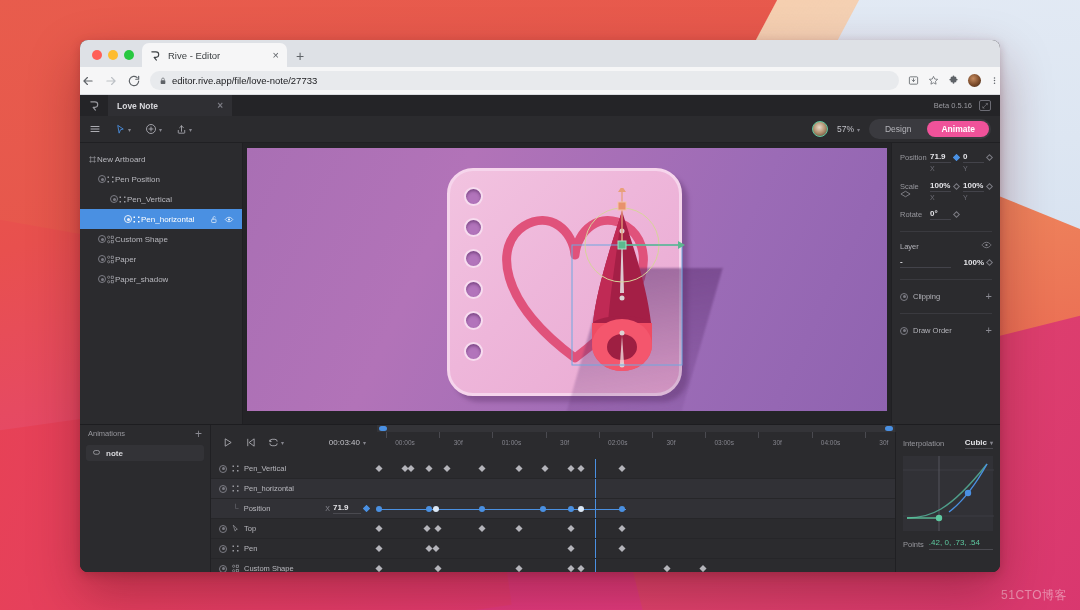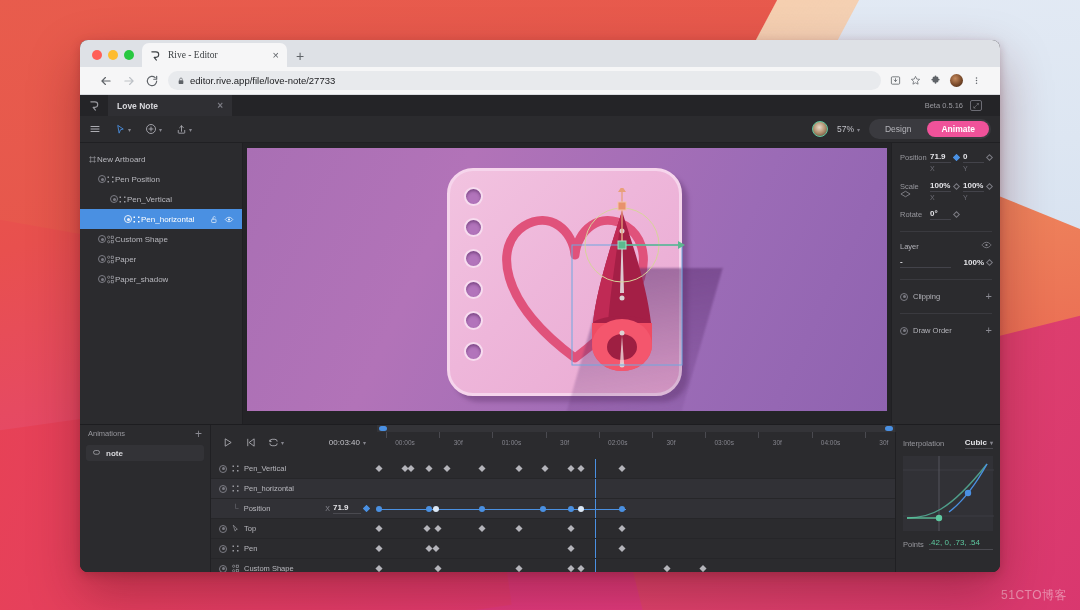--- a/index.html
+++ b/index.html
@@ -67,28 +67,28 @@
   }
   .traffic { display: flex; align-items: center; gap: 6px; padding: 0 8px 7px 2px; }
   .dot { width: 10px; height: 10px; border-radius: 50%; }
   .dot.r { background: #ff5f57; } .dot.y { background: #febc2e; } .dot.g { background: #28c840; }
   .tab {
     display: flex; align-items: center; gap: 7px;
     height: 24px; width: 145px; padding: 0 8px;
     background: #f6f6f7; border-radius: 7px 7px 0 0; font-size: 9.5px; color: #3c4043;
   }
   .tab-fav { width: 11px; height: 11px; flex: 0 0 11px; }
-  .tab-title { flex: 1; white-space: nowrap; overflow: hidden; text-overflow: ellipsis; font-family: Liberation Serif, serif; }
+  .tab-title { flex: 1; white-space: nowrap; overflow: hidden; text-overflow: ellipsis; }
   .tab-close { font-size: 11px; color: #5f6368; line-height: 1; }
   .newtab { font-size: 14px; color: #5f6368; padding: 0 9px 4px; line-height: 1; }
 
   
   .navbar {
     height: 28px; background: #f6f6f7; display: flex; align-items: center;
-    gap: 9px; padding: 0 19px; border-bottom: 1px solid #dadce0;
+    gap: 9px; padding: 0 1px; border-bottom: 1px solid #dadce0;
   }
   .navicon { width: 14px; height: 14px; color: #5f6368; flex: 0 0 auto; }
   .omnibox {
     flex: 1; height: 19px; background: #e8eaed; border-radius: 10px;
     display: flex; align-items: center; gap: 5px; padding: 0 9px;
     font-size: 9.5px; color: #202124;
   }
   .navright { display: flex; align-items: center; gap: 9px; }
   .profile-pic {
     width: 13px; height: 13px; border-radius: 50%;
@@ -106,21 +106,21 @@
     color: #9a9aa0;
   }
   .file-tab {
     width: 124px; background: #2f2f33; display: flex; align-items: center;
     padding: 0 9px; font-size: 8.5px; color: #d8d8dc; font-weight: bold;
   }
   .file-tab-title { flex: 1; }
   .file-tab-close { color: #7d7d85; font-size: 10px; }
   .beta-area {
     margin-left: auto; display: flex; align-items: center; gap: 7px;
-    padding-right: 18px; font-size: 7.5px; color: #9a9aa0;
+    padding-right: 9px; font-size: 7.5px; color: #9a9aa0;
   }
   .beta-box {
     width: 12px; height: 11px; border: 1px solid #6c6c74; border-radius: 2px;
     display: flex; align-items: center; justify-content: center; color: #9a9aa0; font-size: 7px;
   }
 
   .app-toolbar {
     height: 27px; background: #2b2b2e; display: flex; align-items: center;
     padding: 0 9px; gap: 14px; flex: 0 0 27px; border-bottom: 1px solid #202023;
   }

